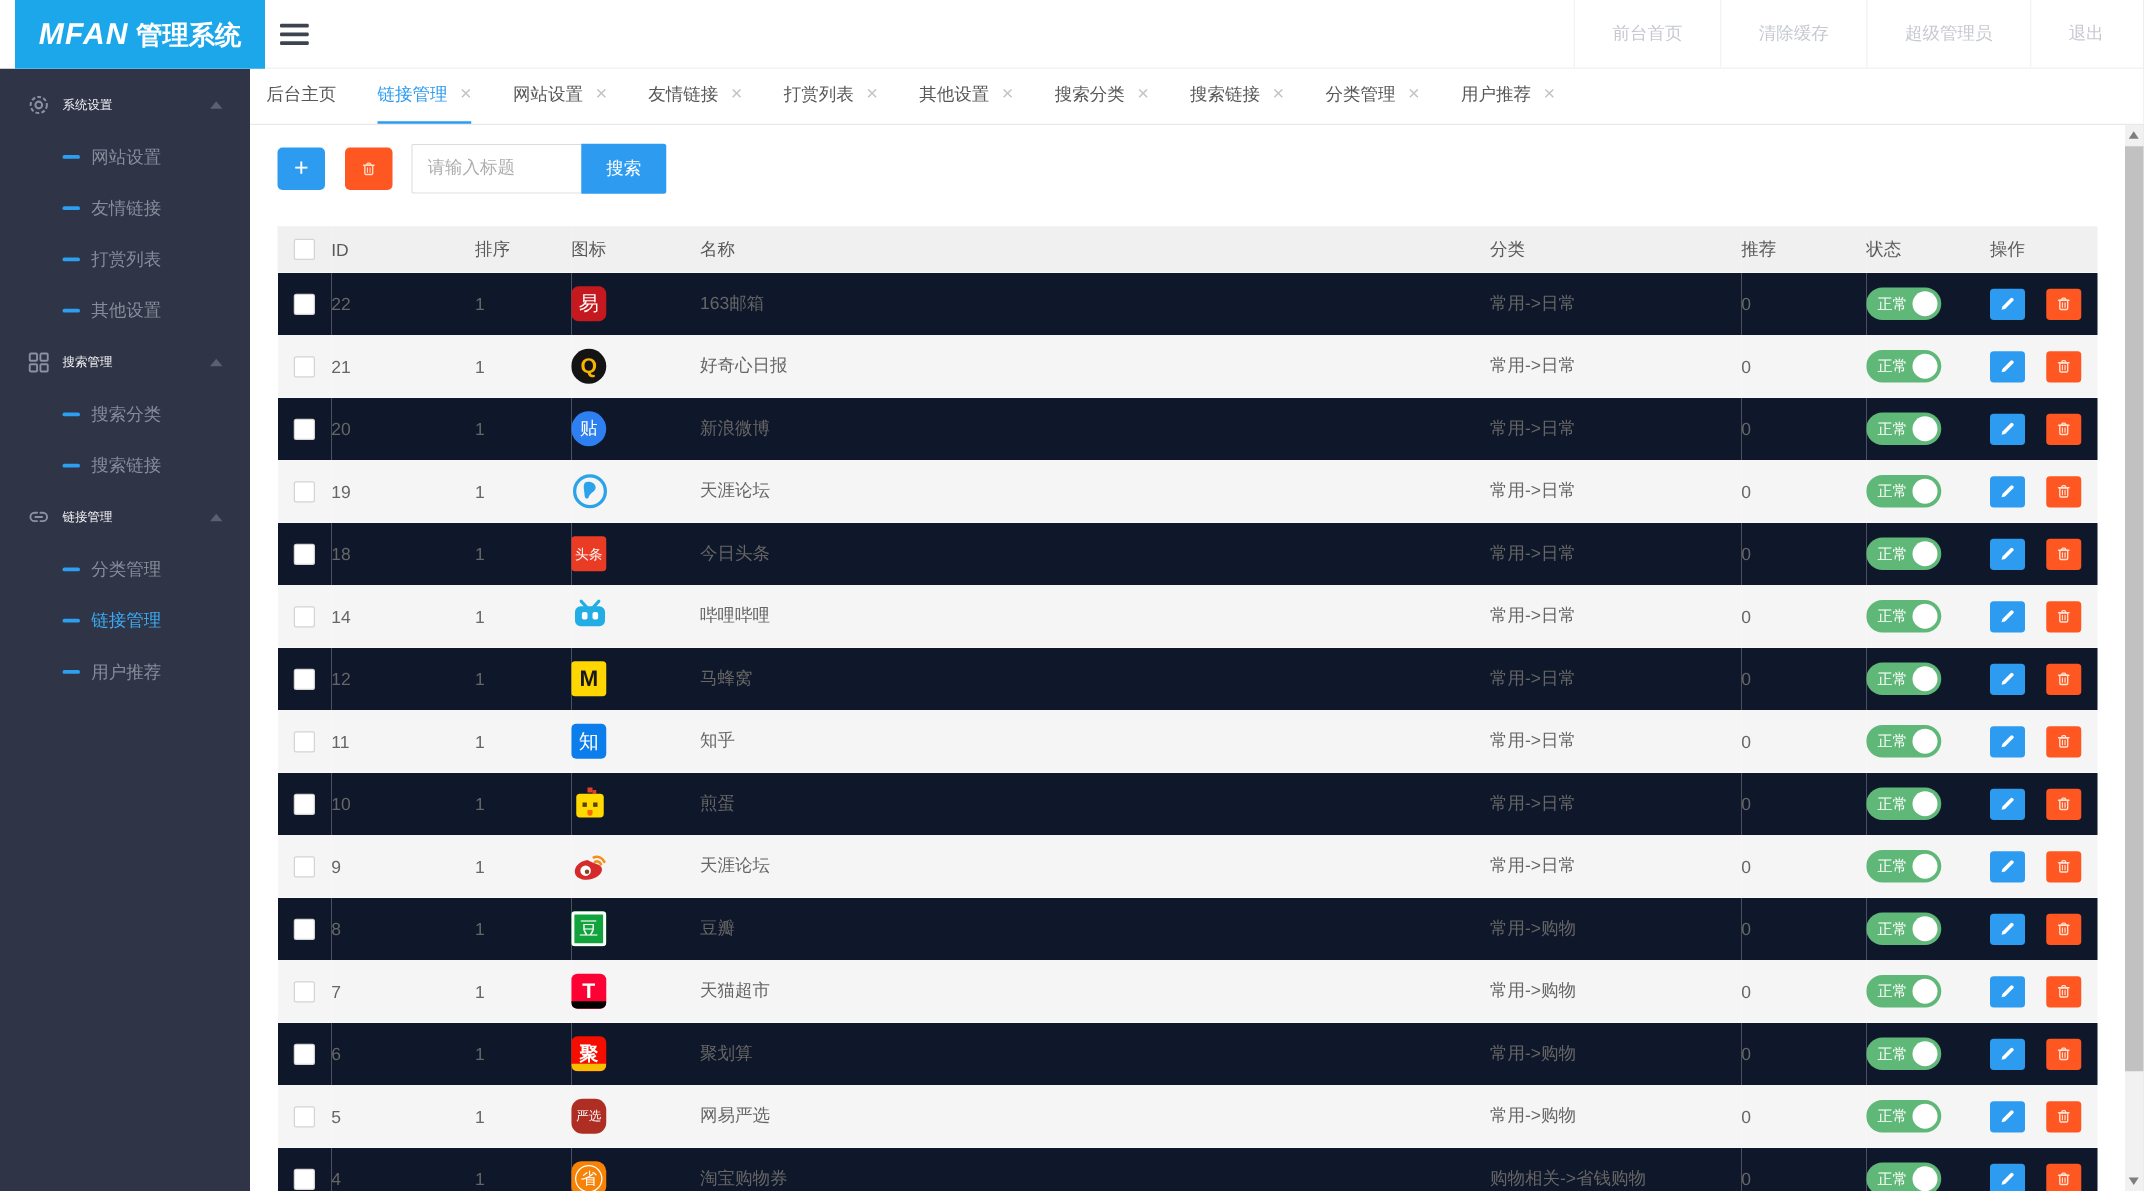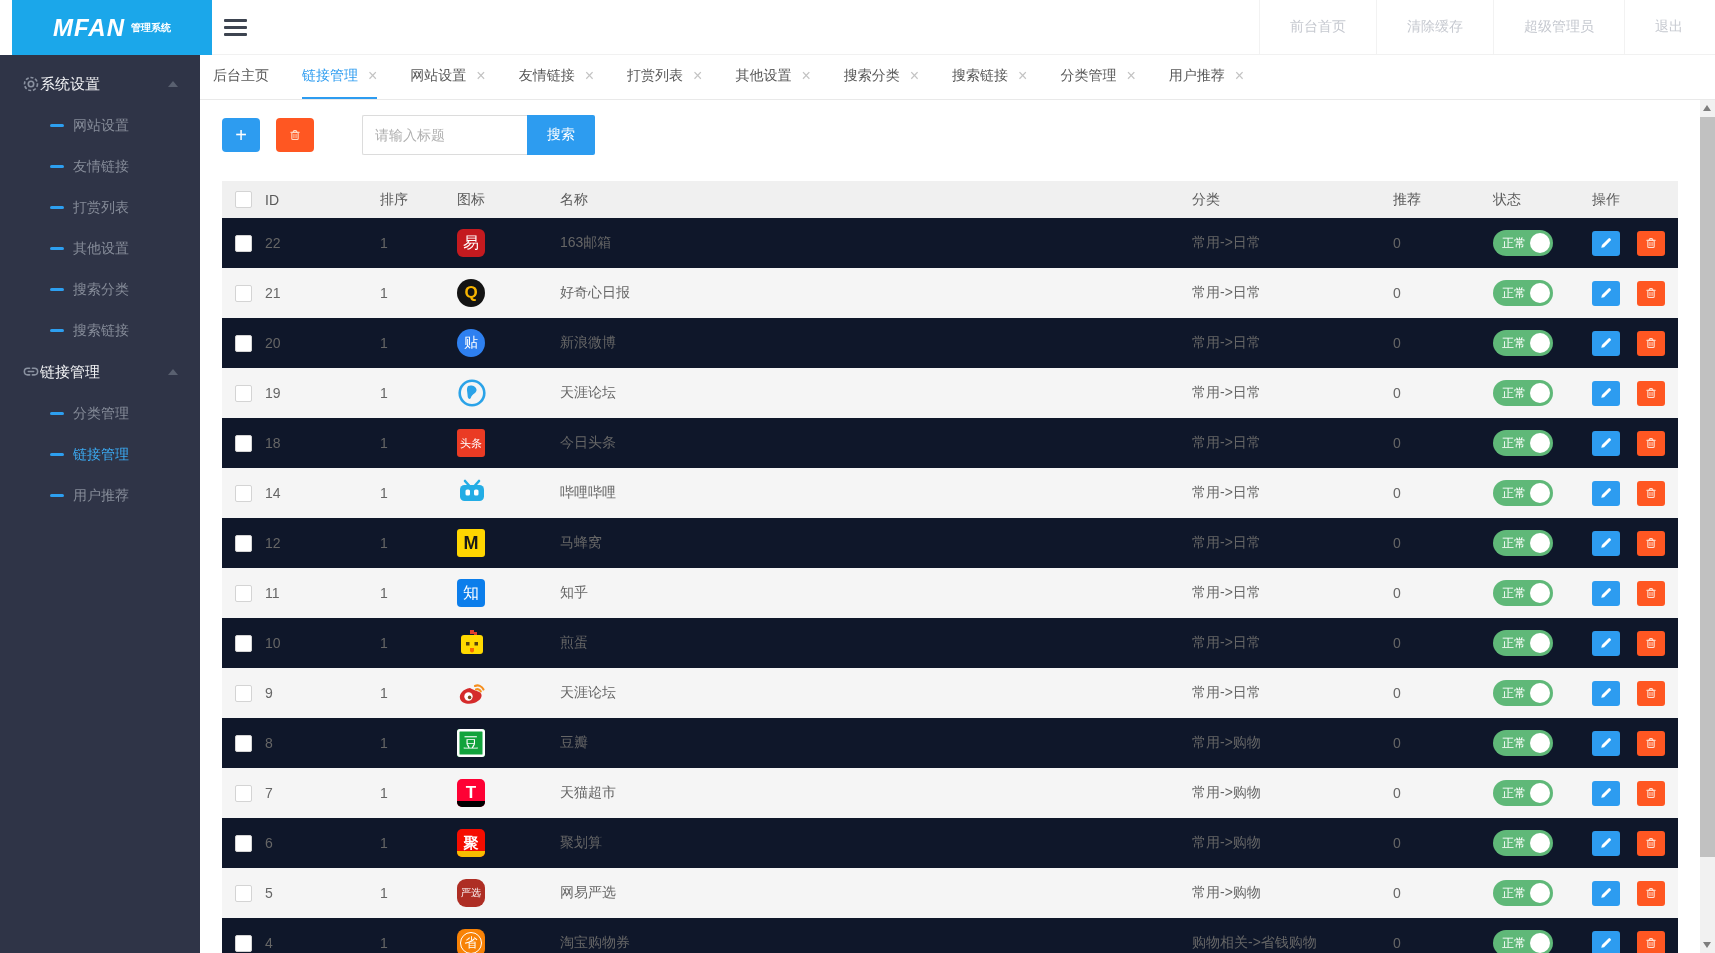--- a/index.html
+++ b/index.html
@@ -6,32 +6,32 @@
   body { margin:0; background:#888; }
   .app { position:relative; width:1715px; height:953px; background:#fff; overflow:hidden;
          font-family:"Liberation Sans","DejaVu Sans",sans-serif; }
 
   
   .topbar { position:absolute; top:0; left:12px; width:1715px; height:55px; background:#fff;
             border-bottom:1px solid #f1f1f1; z-index:5; }
   .logo { position:absolute; left:0; top:0; width:200px; height:55px; background:#1BA7EA;
           display:flex; align-items:center; justify-content:center; color:#fff; }
   .logo-main { font-size:24px; font-weight:bold; font-style:italic; letter-spacing:1px; }
-  .logo-suffix { font-size:10px; font-weight:bold; margin-left:6px; }
+  .logo-suffix { font-size:21px; font-weight:bold; margin-left:6px; }
   .hamburger { position:absolute; left:212px; top:19px; width:23px; height:17px; cursor:pointer; }
   .hamburger span { display:block; height:3px; background:#3D4450; margin-bottom:4px; border-radius:1px; }
   .topnav { position:absolute; right:14px; top:0; height:54px; display:flex; }
   .topnav-item { display:flex; align-items:center; padding:0 30px; color:#C6C9D0; font-size:14px;
                  border-left:1px solid #F2F2F2; cursor:pointer; }
 
   
   .sidebar { position:absolute; left:0; top:55px; width:200px; height:898px; background:#2F3447; padding-top:8px; }
   .side-parent { position:relative; height:42px; display:flex; align-items:center; cursor:pointer; }
   .side-icon { margin-left:22px; width:18px; height:18px; display:flex; }
-  .side-label { color:#F2F3F5; font-size:15px; }
+  .side-label { margin-left:10px; color:#F2F3F5; font-size:10px; }
   .side-arrow { position:absolute; right:22px; width:0; height:0;
                 border-left:5px solid transparent; border-right:5px solid transparent;
                 border-bottom:6px solid #596070; }
   .side-child { height:41px; display:flex; align-items:center; cursor:pointer; }
   .side-dash { margin-left:50px; width:14px; height:3px; border-radius:2px; background:#2D9FF0; flex:none; }
   .side-child-label { margin-left:9px; color:#868C99; font-size:14px; }
   .side-child.active .side-child-label { color:#3BAAF2; }
 
   
   .main { position:absolute; left:200px; top:55px; width:1515px; height:898px; background:#fff; }
@@ -43,23 +43,23 @@
   .tab.active { color:#2D9CF0; border-bottom-color:#2D9CF0; }
 
   
   .content { padding:15px 37px 0 22px; }
   .toolbar { display:flex; align-items:center; height:40px; margin-bottom:26px; }
   .btn-add { width:38px; height:34px; background:#2D9CF0; color:#fff; font-size:20px; border:none;
              border-radius:4px; cursor:pointer; line-height:1; }
   .btn-del-all { width:38px; height:34px; margin-left:16px; background:#FF5722; border:none;
                  border-radius:4px; cursor:pointer; display:flex; align-items:center; justify-content:center; }
   .search-box { display:flex; margin-left:15px; height:40px; }
-  .search-input { width:165px; height:40px; border:1px solid #DCDCDC; border-right:none; padding:0 12px;
+  .search-input { width:136px; height:40px; border:1px solid #DCDCDC; border-right:none; padding:0 12px;
                   font-size:14px; color:#333; border-radius:2px 0 0 2px; outline:none;
-                  font-family:Liberation Sans, sans-serif;margin-left:33px; }
+                  font-family:Liberation Mono, monospace; }
   .search-input::placeholder { color:#AFAFAF; }
   .btn-search { width:68px; height:40px; background:#2D9CF0; color:#fff; font-size:14px; border:none;
                 border-radius:0 2px 2px 0; cursor:pointer; }
 
   
   table { width:100%; border-collapse:collapse; table-layout:fixed; }
   thead tr { background:#F0F0F0; height:37px; }
   th { font-weight:normal; color:#5A5A5A; font-size:14px; text-align:left; padding:0; }
   tbody tr { height:50px; background:#0f172a; }
   tbody tr:nth-child(even) { background:#F5F5F5; }
@@ -152,20 +152,34 @@
   </div>
 
   <div class="side-child">
     <span class="side-dash"></span>
     <span class="side-child-label">其他设置</span>
   </div>
 </div>
   </div>
 
   <div class="side-section">
+    <div class="side-parent">
+      <span class="side-icon">
+            <svg viewBox="0 0 20 20" width="18" height="18">
+              <g fill="none" stroke="#8A91A0" stroke-width="1.7">
+                <rect x="2" y="2" width="6.5" height="6.5" rx="1"></rect>
+                <rect x="11.5" y="2" width="6.5" height="6.5" rx="1"></rect>
+                <rect x="2" y="11.5" width="6.5" height="6.5" rx="1"></rect>
+                <rect x="11.5" y="11.5" width="6.5" height="6.5" rx="1"></rect>
+              </g>
+            </svg>
+          </span>
+      <span class="side-label">搜索管理</span>
+      <span class="side-arrow"></span>
+    </div>
     <div class="side-children">
   <div class="side-child">
     <span class="side-dash"></span>
     <span class="side-child-label">搜索分类</span>
   </div>
 
   <div class="side-child">
     <span class="side-dash"></span>
     <span class="side-child-label">搜索链接</span>
   </div>

